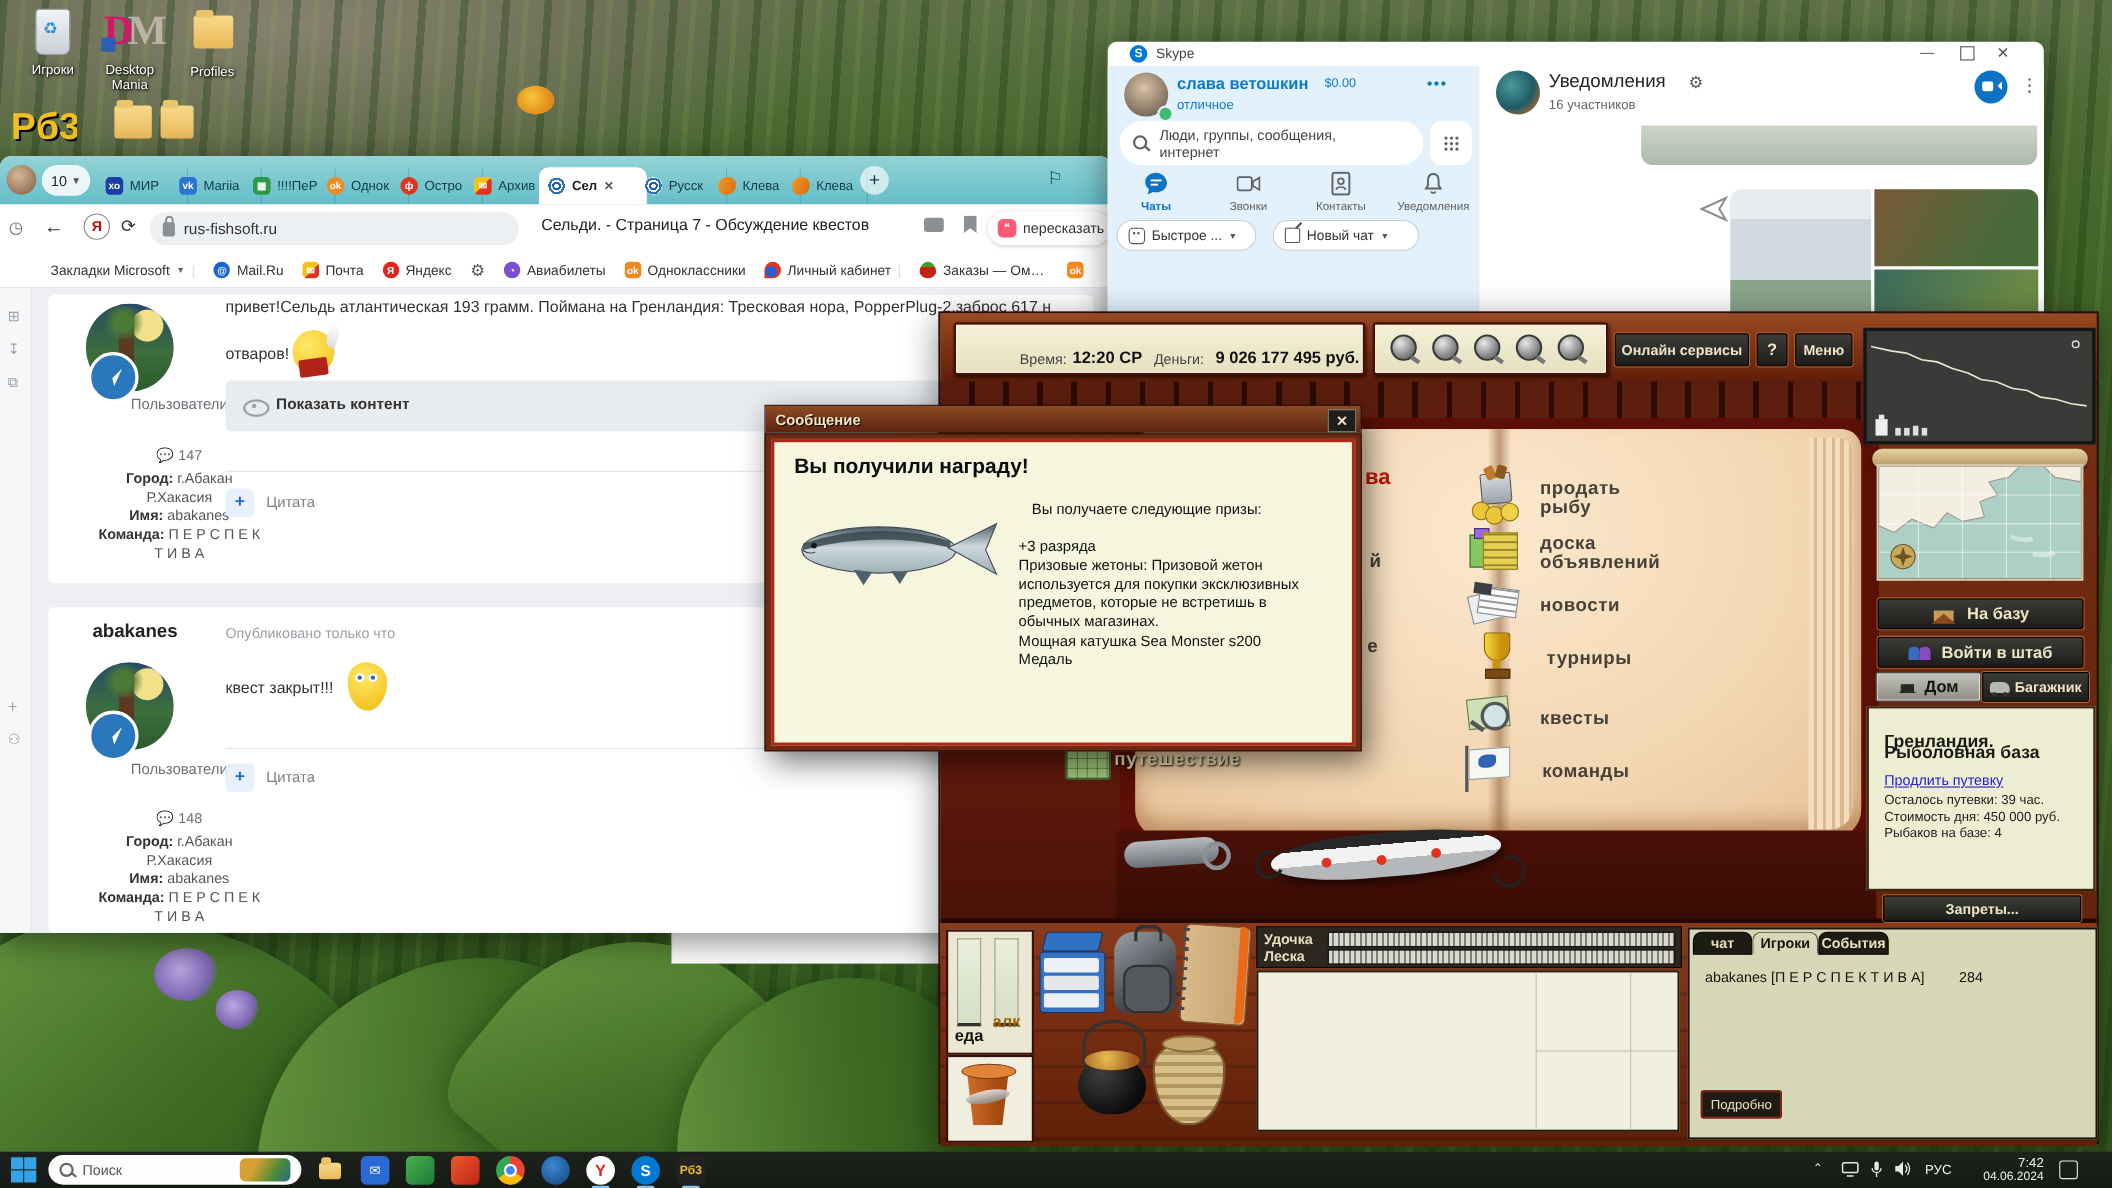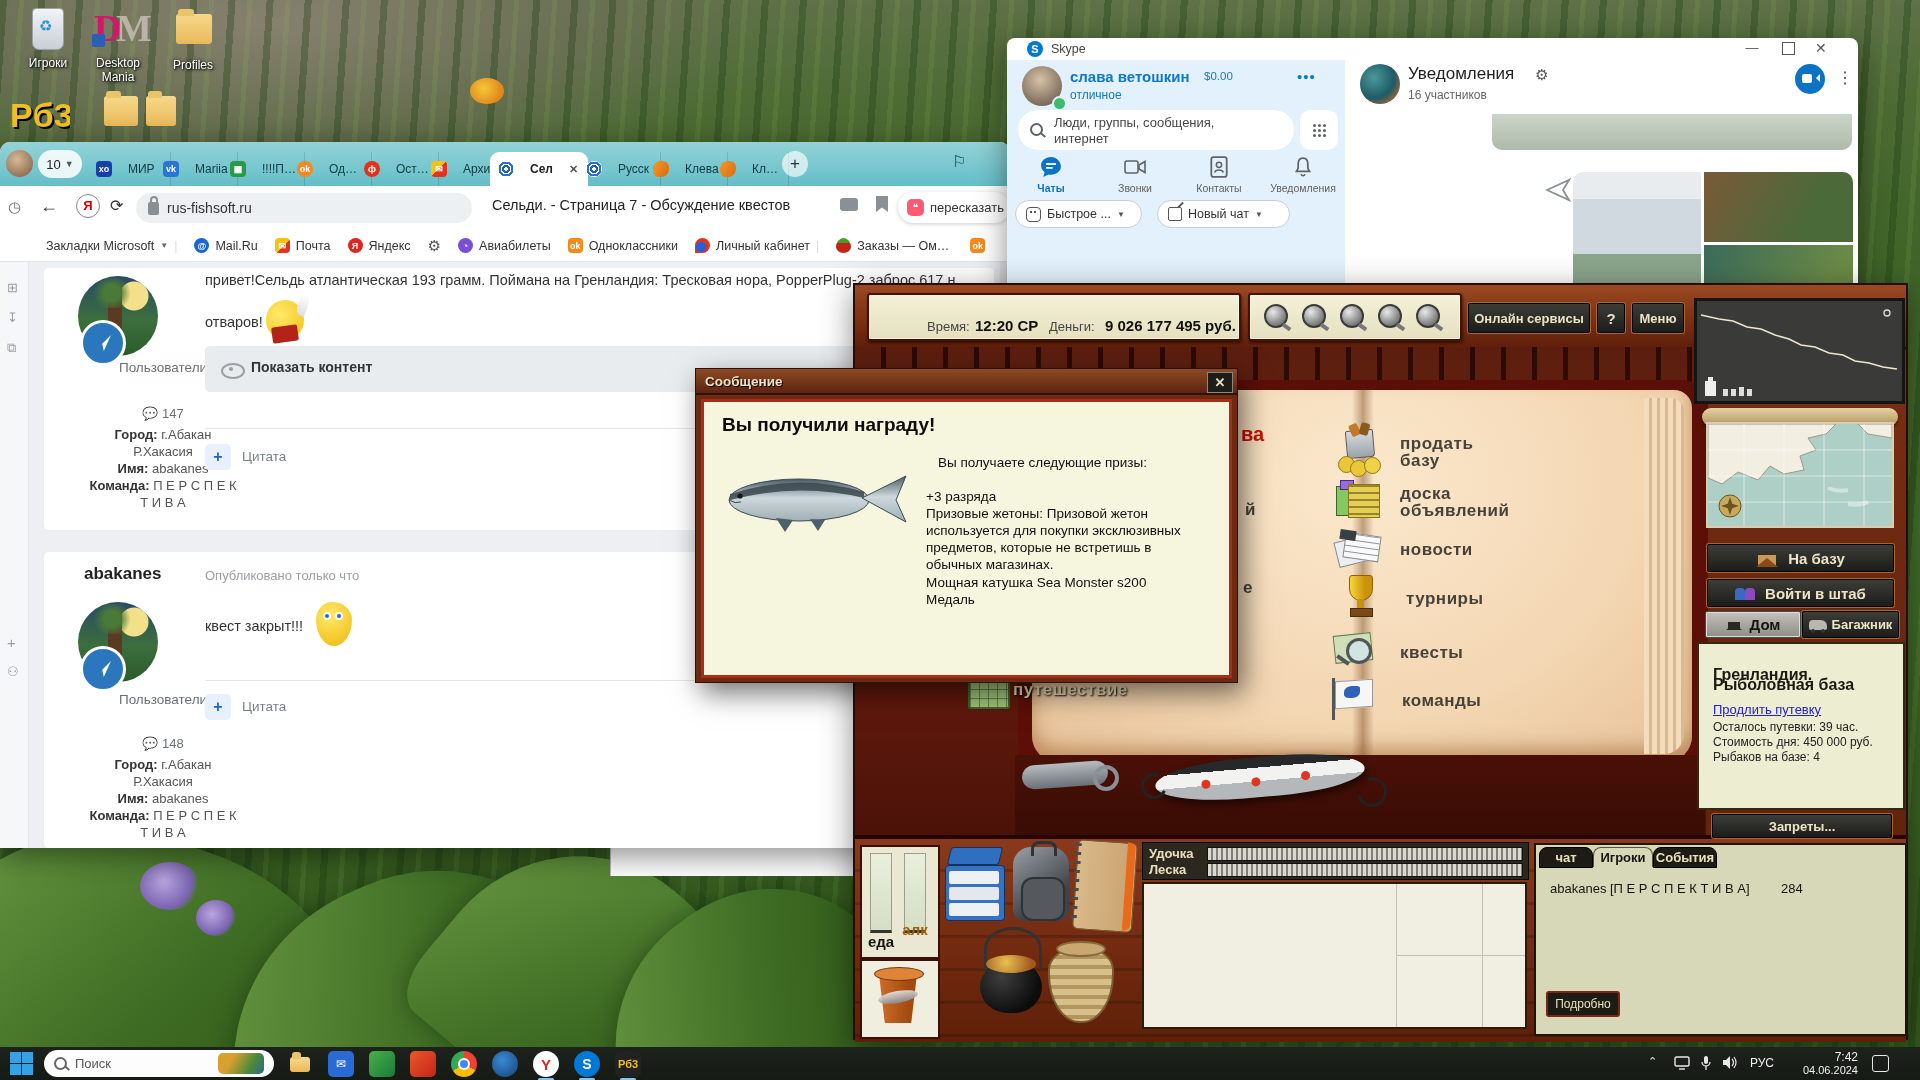--- a/index.html
+++ b/index.html
@@ -18,21 +18,21 @@
   
   #taskbar{left:0;top:1047px;width:1920px;height:33px;background:linear-gradient(180deg,#1d221c,#161a15);z-index:60;}
   .tbicon{width:26px;height:26px;border-radius:5px;}
   .tbactive:after{content:"";position:absolute;left:5px;bottom:-4px;width:16px;height:3px;border-radius:2px;background:#86c5ec;}
   .trayico{color:#e8e8e8;font-size:13px;}
   
   .win{box-shadow:0 8px 30px rgba(0,0,0,.45);}
   
   #browser{left:0;top:142px;width:1010px;height:706px;border-radius:10px 10px 0 0;background:#fff;z-index:10;}
   #tabstrip{left:0;top:0;width:1010px;height:44px;background:linear-gradient(180deg,#93d3d6,#64bec8);border-radius:10px 10px 0 0;}
-  .tab{top:10px;height:34px;display:flex;align-items:center;gap:16px;padding:0 8px;font-size:12px;color:#0d3c41;border-right:1px solid rgba(0,30,30,.15);white-space:nowrap;overflow:hidden;}
+  .tab{top:10px;height:34px;display:flex;align-items:center;gap:6px;padding:0 8px;font-size:12px;color:#0d3c41;border-right:1px solid rgba(0,30,30,.15);white-space:nowrap;overflow:hidden;}
   .tab .tl{overflow:hidden;text-overflow:ellipsis;max-width:44px;}
   .tabactive{background:#fff;border-radius:9px 9px 0 0;font-weight:bold;color:#222;border-right:none;}
   .fav{width:16px;height:16px;border-radius:4px;flex:0 0 16px;display:flex;align-items:center;justify-content:center;color:#fff;font-size:9px;font-weight:bold;}
   .spiral{border-radius:50%;background:radial-gradient(circle at 50% 50%, #fff 0 2px, #1b5fb8 2px 4px, #fff 4px 5.5px, #2e6fc4 5.5px 7.5px, #fff 7.5px 8px);}
   .fishfav{background:linear-gradient(120deg,#f59a2a,#d86a10);border-radius:50% 40% 50% 40%;}
   #addrbar{left:0;top:44px;width:1010px;height:44px;background:#fff;}
   .addrpill{left:136px;top:7px;width:336px;height:30px;background:#edf0f2;border-radius:15px;display:flex;align-items:center;gap:8px;padding:0 12px;box-sizing:border-box;}
   #bmbar{left:0;top:88px;width:1010px;height:32px;background:#fff;border-bottom:1px solid #e3e6e8;display:flex;align-items:center;gap:17px;padding-left:46px;box-sizing:border-box;font-size:12.5px;color:#333;}
   .bmico{width:15px;height:15px;border-radius:4px;display:inline-flex;align-items:center;justify-content:center;color:#fff;font-size:9px;font-weight:bold;}
   .bm{display:flex;align-items:center;gap:6px;white-space:nowrap;}
@@ -449,21 +449,21 @@
     <div class="ab bookitem" style="left:158px;top:396px;color:#e8d8ae;text-shadow:1px 1px 2px #000;">путешествие</div>
 
     <div class="ab" style="left:483px;top:143px;width:44px;height:46px;">
       <div class="ab" style="left:8px;top:2px;width:26px;height:26px;background:linear-gradient(180deg,#d8dce0,#9aa2aa);border:1px solid #555;border-radius:2px 2px 4px 4px;transform:rotate(-5deg);"></div>
       <div class="ab" style="left:12px;top:-4px;width:9px;height:12px;background:#c07a2a;border-radius:2px;transform:rotate(-25deg);"></div>
       <div class="ab" style="left:22px;top:-5px;width:9px;height:12px;background:#8a5a1a;border-radius:2px;transform:rotate(15deg);"></div>
       <div class="ab" style="left:0px;top:28px;width:15px;height:15px;border-radius:50%;background:#eac73a;border:1px solid #98780a;"></div>
       <div class="ab" style="left:12px;top:32px;width:15px;height:15px;border-radius:50%;background:#eac73a;border:1px solid #98780a;"></div>
       <div class="ab" style="left:26px;top:29px;width:15px;height:15px;border-radius:50%;background:#f0d24a;border:1px solid #98780a;"></div>
     </div>
-    <div class="ab bookitem" style="left:545px;top:150px;width:100px;">продать базу</div>
+    <div class="ab bookitem" style="left:545px;top:150px;width:100px;">продать рыбу</div>
 
     <div class="ab" style="left:481px;top:193px;width:46px;height:44px;">
       <div class="ab" style="left:0;top:8px;width:22px;height:28px;background:#86c860;border:1px solid #35682a;"></div>
       <div class="ab" style="left:4px;top:2px;width:12px;height:8px;background:#9a6ade;border:1px solid #4a2a8a;"></div>
       <div class="ab" style="left:12px;top:6px;width:30px;height:32px;background:#e4cf52;border:1px solid #8a761a;background-image:linear-gradient(rgba(90,70,10,.55) 2px,transparent 2px);background-size:100% 7px;"></div>
     </div>
     <div class="ab bookitem" style="left:545px;top:200px;width:134px;">доска объявлений</div>
 
     <div class="ab" style="left:479px;top:243px;width:48px;height:44px;">
       <div class="ab" style="left:2px;top:10px;width:34px;height:24px;background:#eceff1;border:1px solid #888;transform:rotate(-14deg);"></div>

